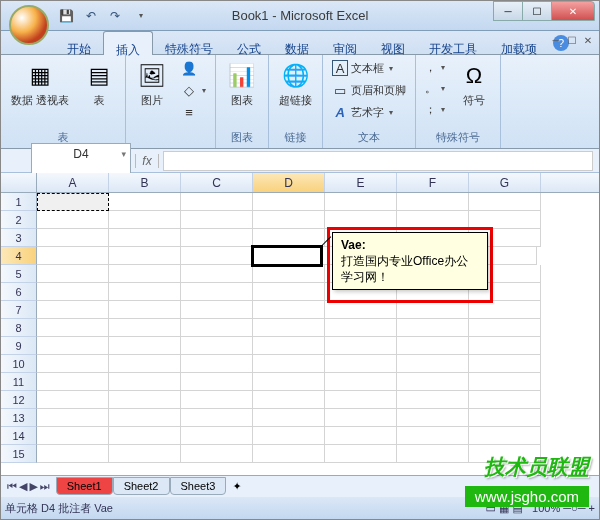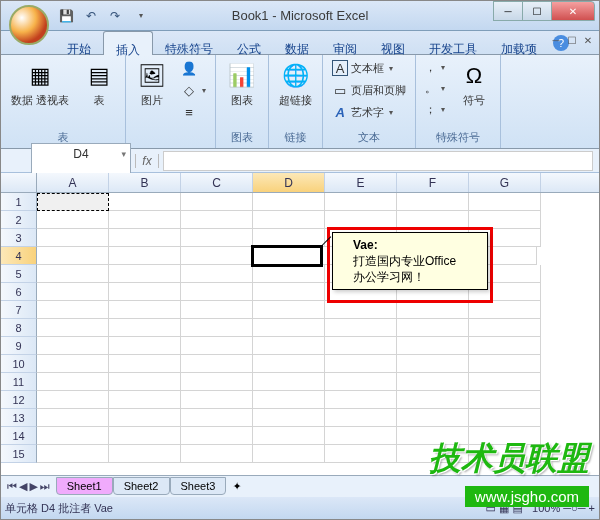--- a/index.html
+++ b/index.html
@@ -51,35 +51,35 @@
 .col-h.sel { background: linear-gradient(#fce8b8, #f9d27c); }
 .rows { }
 .row { display: flex; height: 18px; }
 .row-h { width: 36px; background: linear-gradient(90deg, #f4f8fd, #dce8f6); border-right: 1px solid #9ab; border-bottom: 1px solid #c3d2e6; text-align: center; font-size: 11px; color: #335; line-height: 18px; }
 .row-h.sel { background: linear-gradient(90deg, #fce8b8, #f9d27c); }
 .cell { width: 72px; border-right: 1px solid #d4d4d4; border-bottom: 1px solid #d4d4d4; font-size: 12px; position: relative; }
 .cell.copied { border: 1px dashed #000; background: #f0f0f0; }
 .cell.active { border: 3px solid #000; margin: -2px; z-index: 2; }
 
 
-.comment-box { position: absolute; background: #ffffe1; border: 1px solid #000; padding: 4px 20px; font-size: 12px; line-height: 16px; width: 156px; box-shadow: 2px 2px 4px rgba(0,0,0,0.2); }
+.comment-box { position: absolute; background: #ffffe1; border: 1px solid #000; padding: 4px 8px; font-size: 12px; line-height: 16px; width: 156px; box-shadow: 2px 2px 4px rgba(0,0,0,0.2); }
 .comment-box .author { font-weight: bold; }
 .comment-outline { position: absolute; border: 3px solid #e00; pointer-events: none; }
 .comment-line { position: absolute; width: 14px; height: 1px; background: #000; transform-origin: left; }
 
 
 .sheet-tabs { height: 22px; background: #e8f1fb; display: flex; align-items: center; border-top: 1px solid #9ab; font-size: 11px; }
 .nav-btns { display: flex; gap: 2px; padding: 0 6px; color: #446; }
 .nav-btns span { cursor: pointer; }
-.sheet-tab { padding: 2px 10px; background: #f0abfc; border: 1px solid #9ab; border-radius: 0 0 4px 4px; margin-top: -1px; }
+.sheet-tab { padding: 2px 10px; background: #ef4444; border: 1px solid #9ab; border-radius: 0 0 4px 4px; margin-top: -1px; }
 .sheet-tab.inactive { background: #dce8f6; }
 .status-bar { height: 22px; background: linear-gradient(#dbe7f7, #c3d8f0); display: flex; align-items: center; font-size: 11px; color: #335; padding: 0 4px; justify-content: space-between; }
 
 
-.watermark1 { position: absolute; right: 10px; bottom: 38px; font-size: 32px; font-weight: bold; color: #1eb810; font-style: italic; text-shadow: 1px 1px 0 #fff, 2px 2px 2px rgba(0,0,0,.3); pointer-events: none; }
+.watermark1 { position: absolute; right: 10px; bottom: 38px; font-size: 21px; font-weight: bold; color: #1eb810; font-style: italic; text-shadow: 1px 1px 0 #fff, 2px 2px 2px rgba(0,0,0,.3); pointer-events: none; }
 .watermark2 { position: absolute; right: 10px; bottom: 12px; background: #1eb810; color: #fff; font-size: 15px; font-weight: normal; padding: 2px 10px; pointer-events: none; }
 </style>
 </head>
 <body>
 
 <div class="titlebar">
   <div class="office-btn"></div>
   <div class="qat">
     <span class="qat-btn">💾</span>
     <span class="qat-btn">↶</span>

